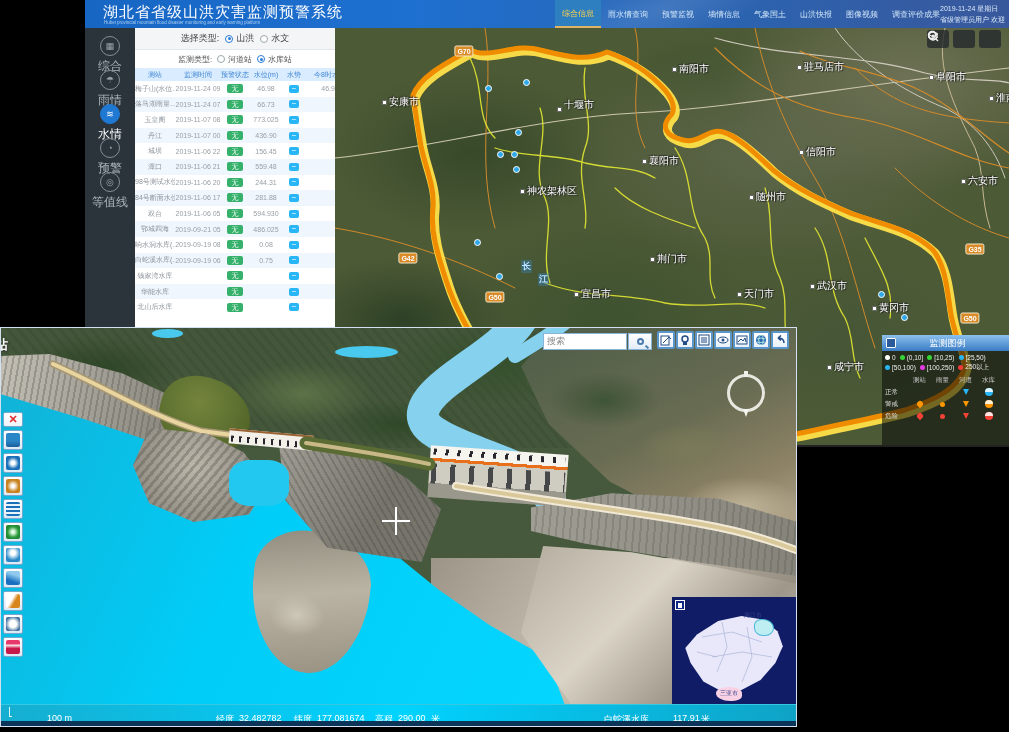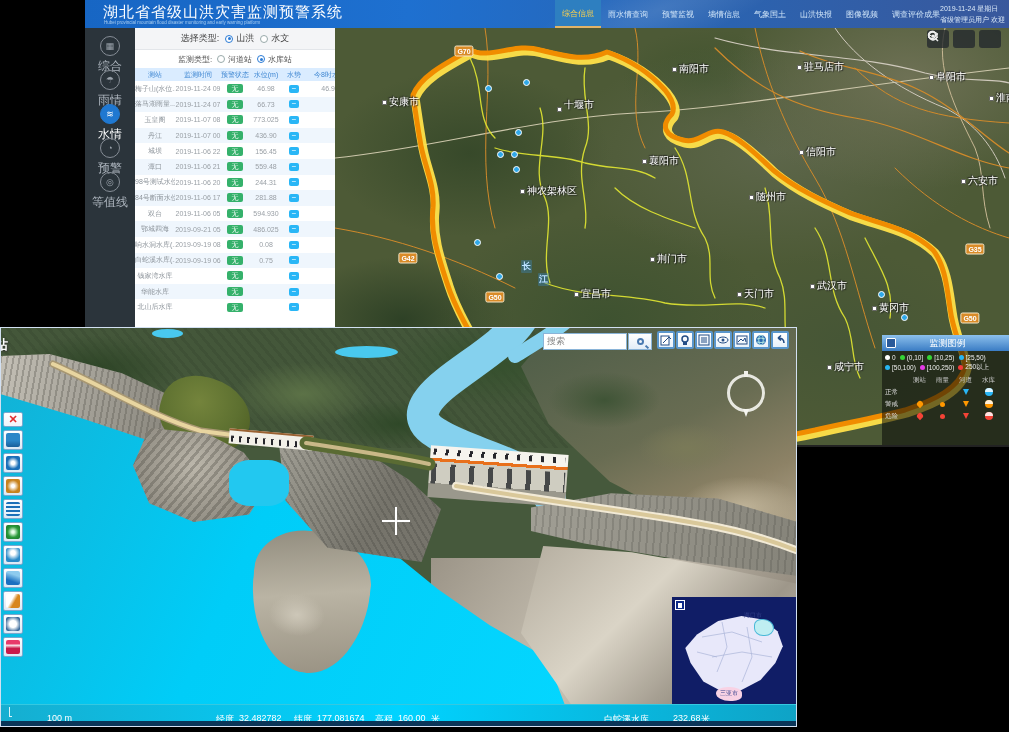--- a/index.html
+++ b/index.html
@@ -727,20 +727,20 @@
     </div>
   </div>
   <div class="vstatus">
     <div class="scalebar"></div>
     <span class="vs-it" style="left:46px">100 m</span>
     <span class="vs-it" style="left:215px">经度</span>
     <span class="vs-it" style="left:238px">32.482782</span>
     <span class="vs-it" style="left:293px">纬度</span>
     <span class="vs-it" style="left:316px">177.081674</span>
     <span class="vs-it" style="left:374px">高程</span>
-    <span class="vs-it" style="left:397px">160.00</span>
+    <span class="vs-it" style="left:397px">290.00</span>
     <span class="vs-it" style="left:430px">米</span>
     <span class="vs-it" style="left:603px">白蛇溪水库</span>
-    <span class="vs-it" style="left:672px">232.68</span>
+    <span class="vs-it" style="left:672px">117.91</span>
     <span class="vs-it" style="left:700px">米</span>
   </div>
   <div class="vbottom"></div>
 </div>
 
 </body></html>

